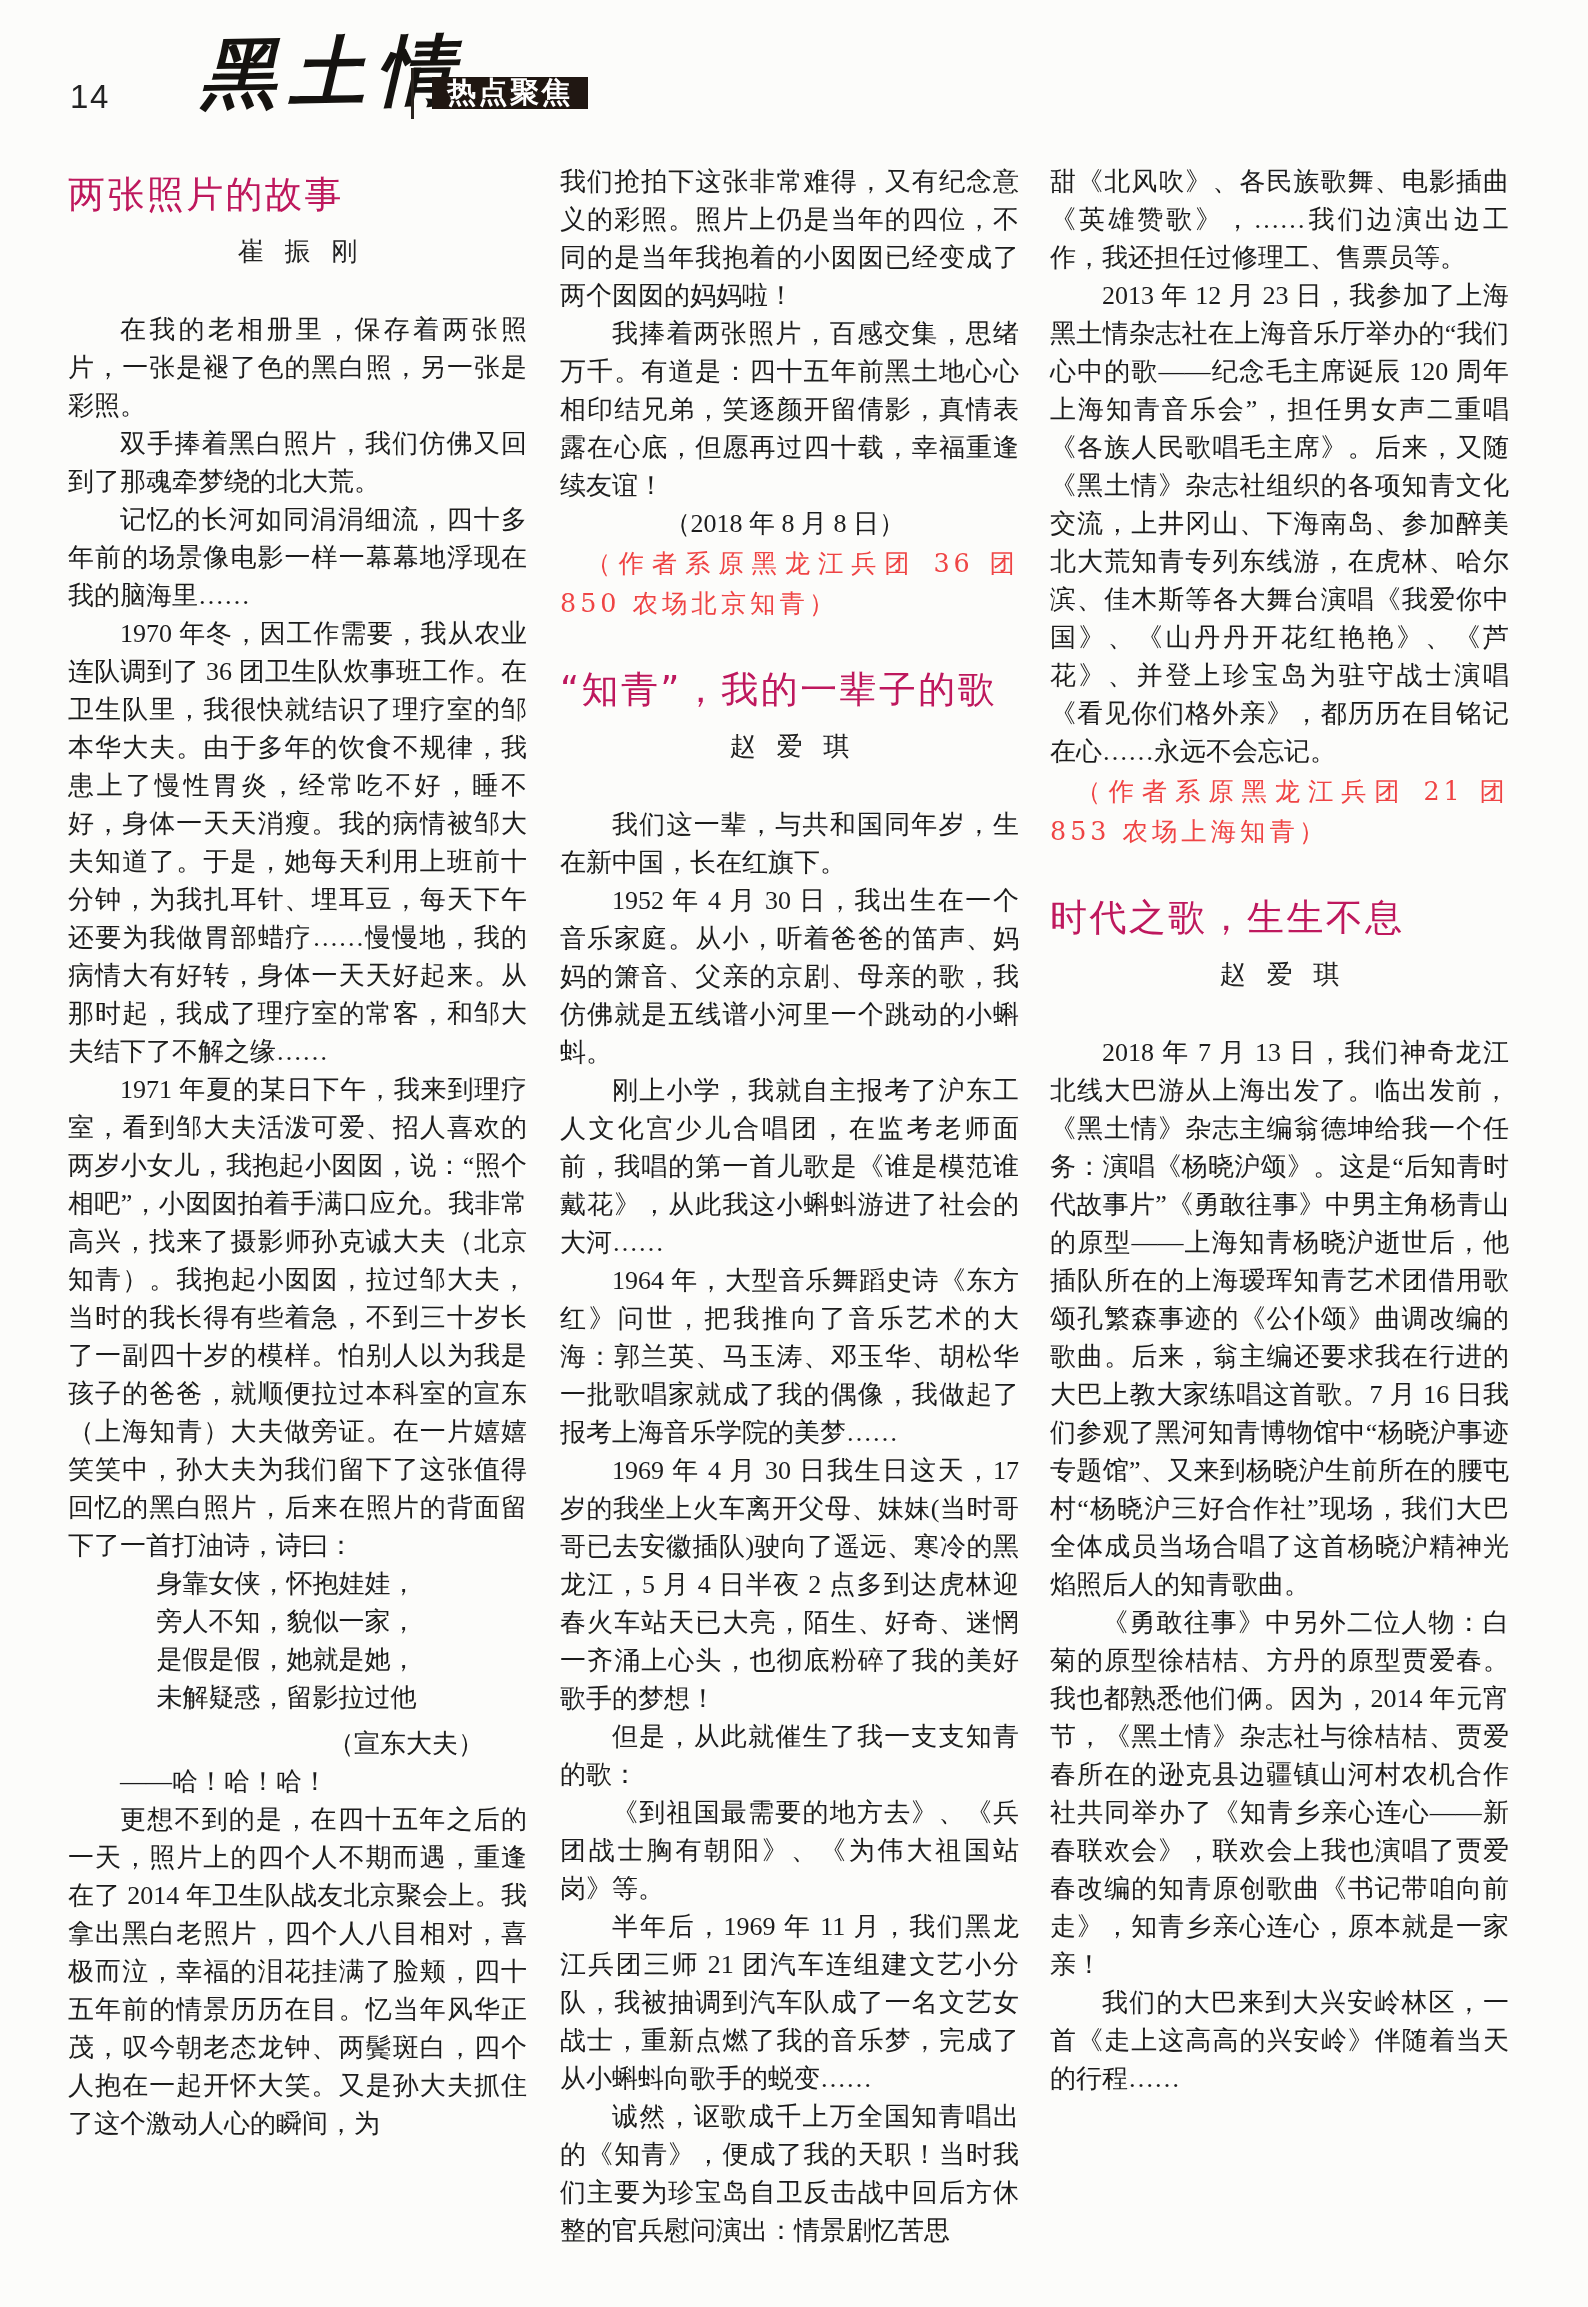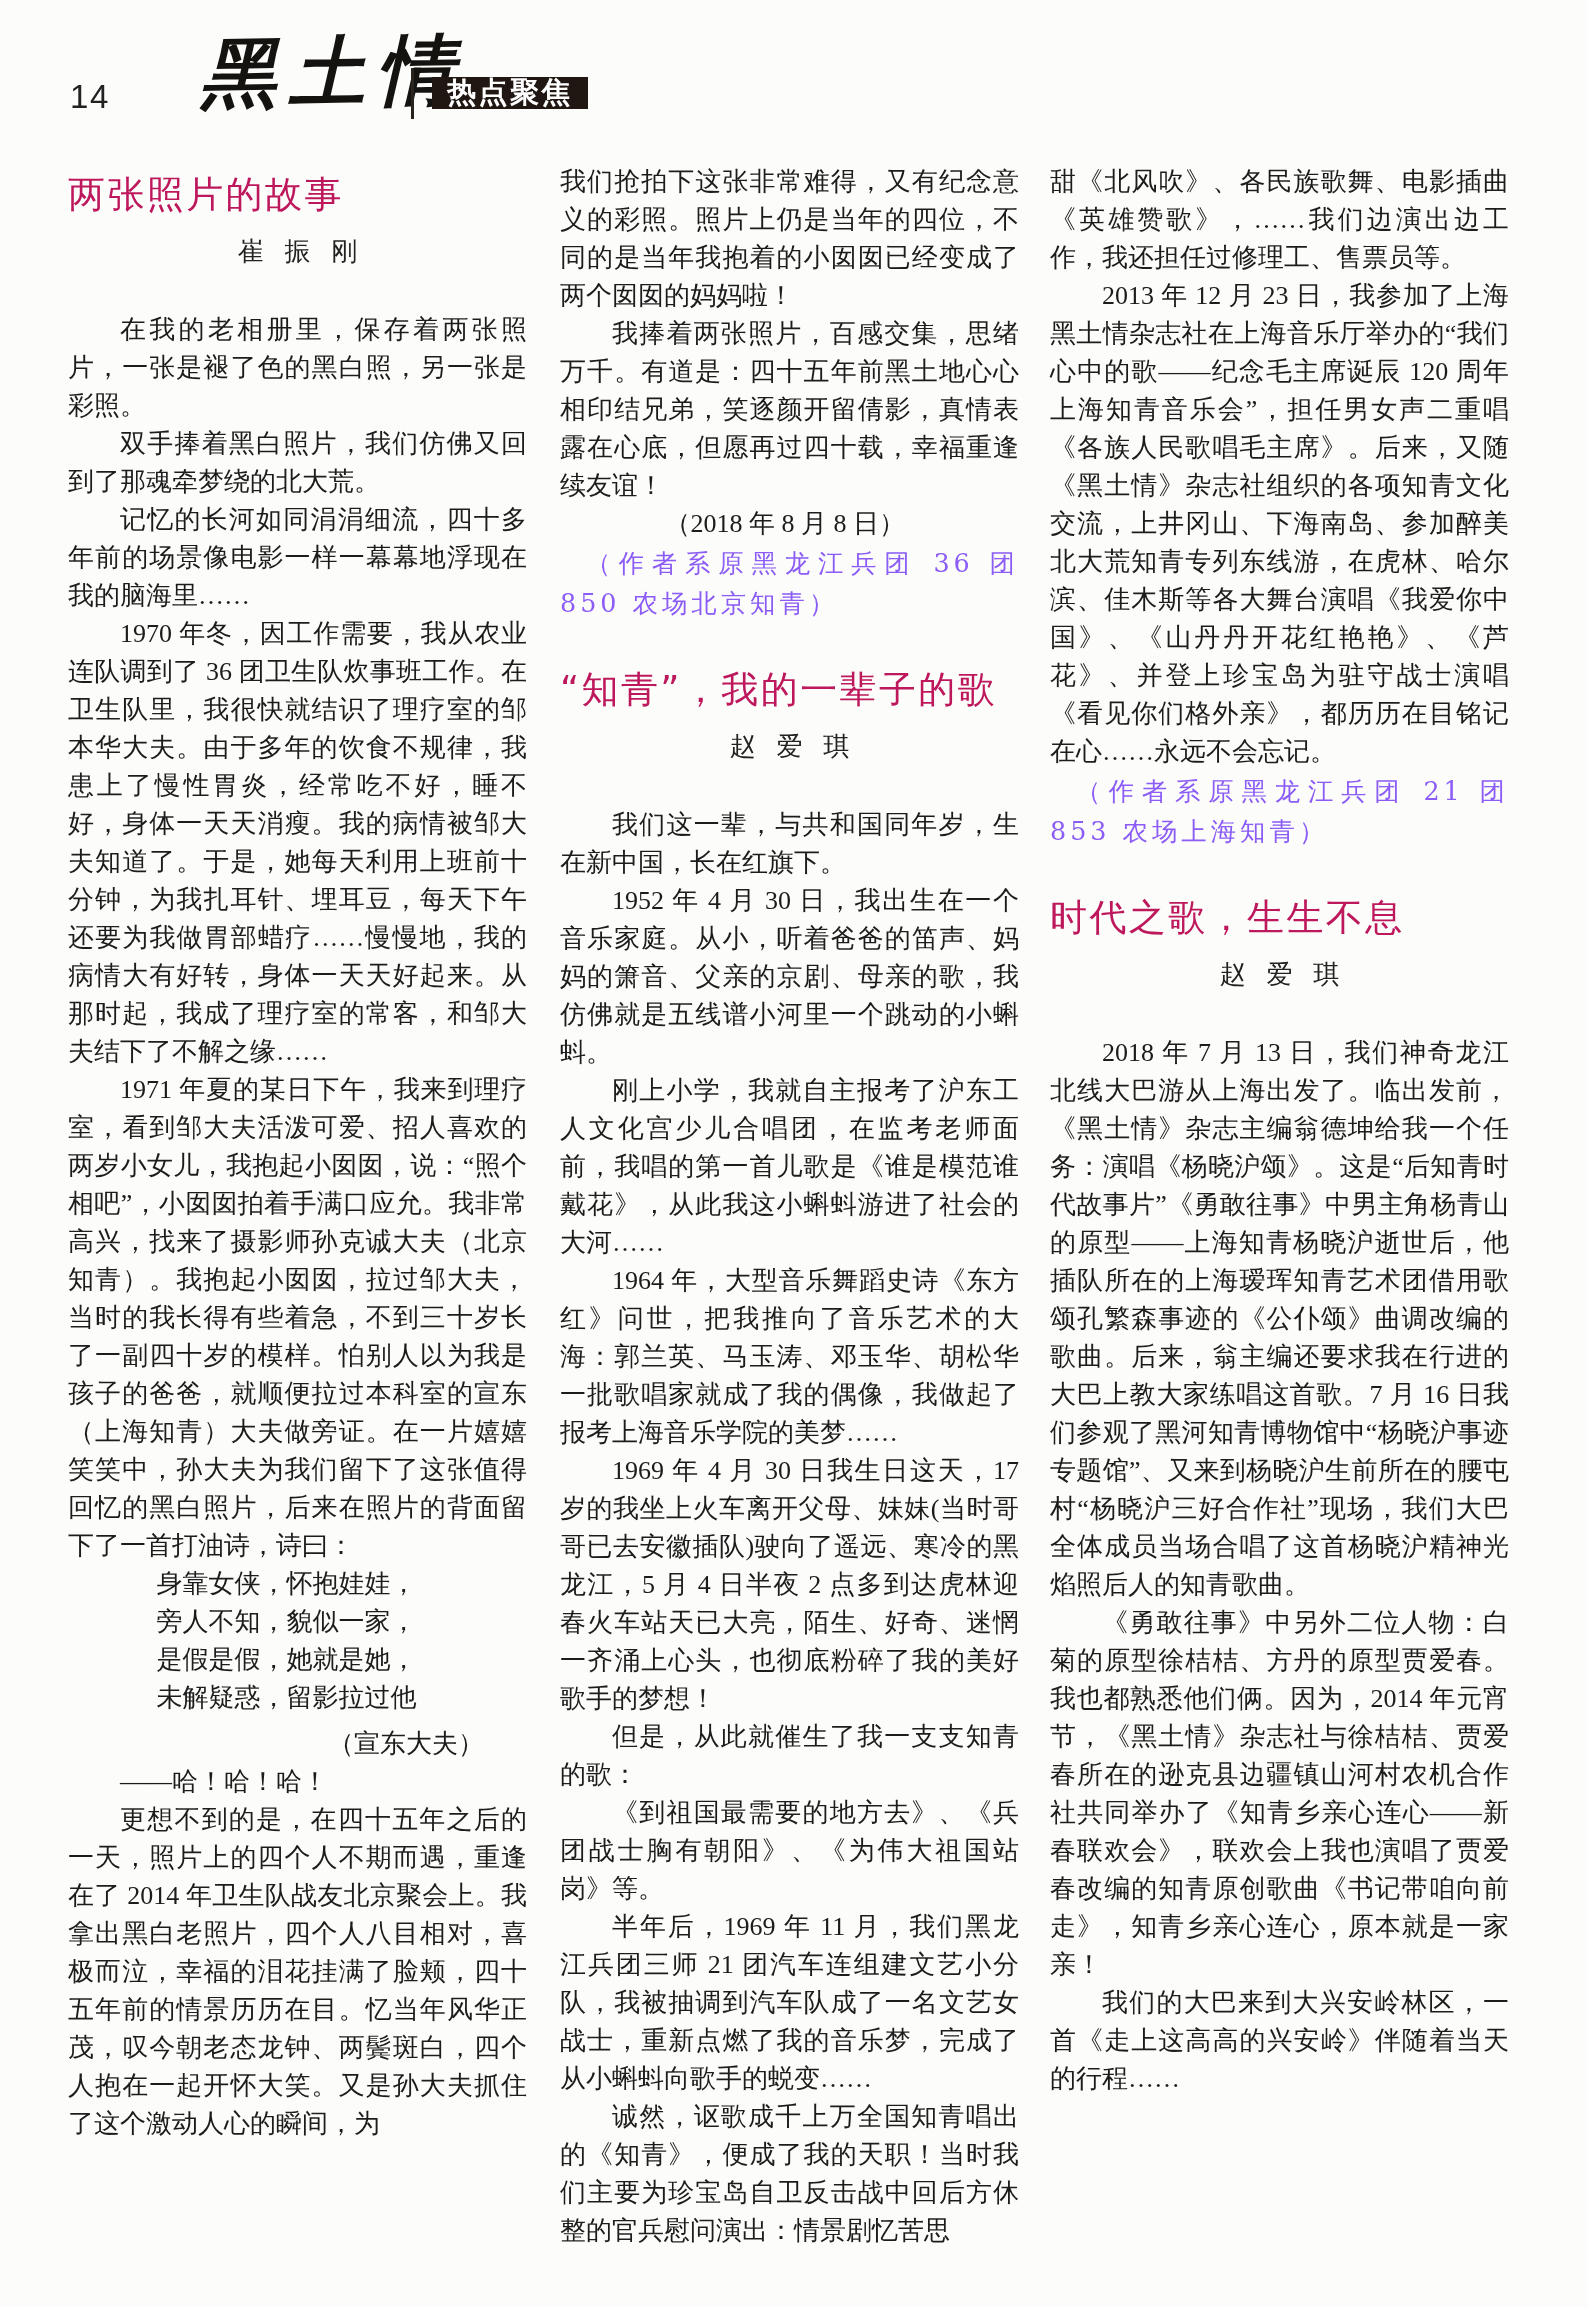--- a/index.html
+++ b/index.html
@@ -55,21 +55,21 @@
   .byline{
     text-align:center;text-indent:0.8em;letter-spacing:0.8em;
     font-size:26px;line-height:37px;margin:0 0 41px;color:#222;
     font-family:"DejaVu Serif","Liberation Serif",serif;
   }
   .poem-line{padding-left:3.4em;text-indent:0;}
   .poem-attr{text-indent:10em;margin-top:8px;}
   .date-line{text-align:center;padding-right:9.5px;text-indent:0;}
   .attribution{
     text-indent:1em;letter-spacing:4px;line-height:40px;
-    font-size:25.4px;color:#8b5cf6;
+    font-size:25.4px;color:#ef4444;
     font-family:"DejaVu Serif","Liberation Serif",serif;
   }
 </style>
 </head>
 <body>
 
 <div>
 
   <div class="page-num">14</div>
   <div class="masthead">黑土情</div>

